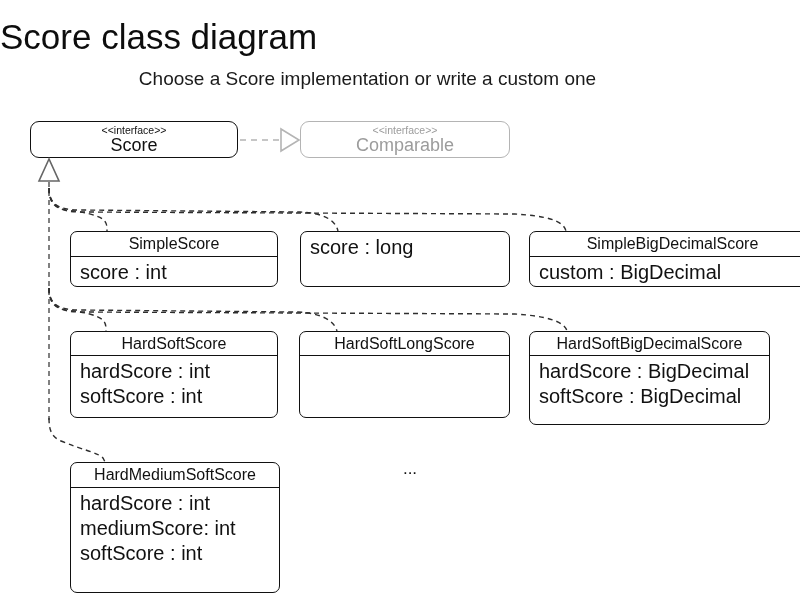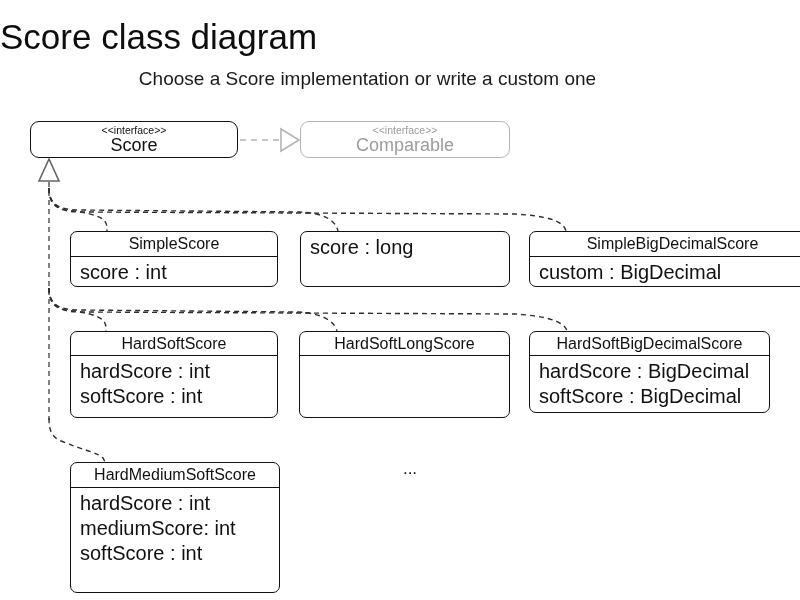--- a/index.html
+++ b/index.html
@@ -128,21 +128,21 @@
 <div class="abs clsbox" style="left:70px;top:331px;width:208px;height:87px;">
   <div class="cls-title" style="height:24px;">HardSoftScore</div>
   <div class="cls-attrs">
     <div>hardScore : int</div>
     <div>softScore : int</div>
   </div>
 </div>
 <div class="abs clsbox" style="left:299px;top:331px;width:211px;height:87px;">
   <div class="cls-title" style="height:24px;">HardSoftLongScore</div>
 </div>
-<div class="abs clsbox" style="left:529px;top:331px;width:241px;height:82px;">
+<div class="abs clsbox" style="left:529px;top:331px;width:241px;height:94px;">
   <div class="cls-title" style="height:24px;">HardSoftBigDecimalScore</div>
   <div class="cls-attrs">
     <div>hardScore : BigDecimal</div>
     <div>softScore : BigDecimal</div>
   </div>
 </div>
 
 <div class="abs clsbox" style="left:70px;top:462px;width:210px;height:131px;">
   <div class="cls-title" style="height:25px;">HardMediumSoftScore</div>
   <div class="cls-attrs">

